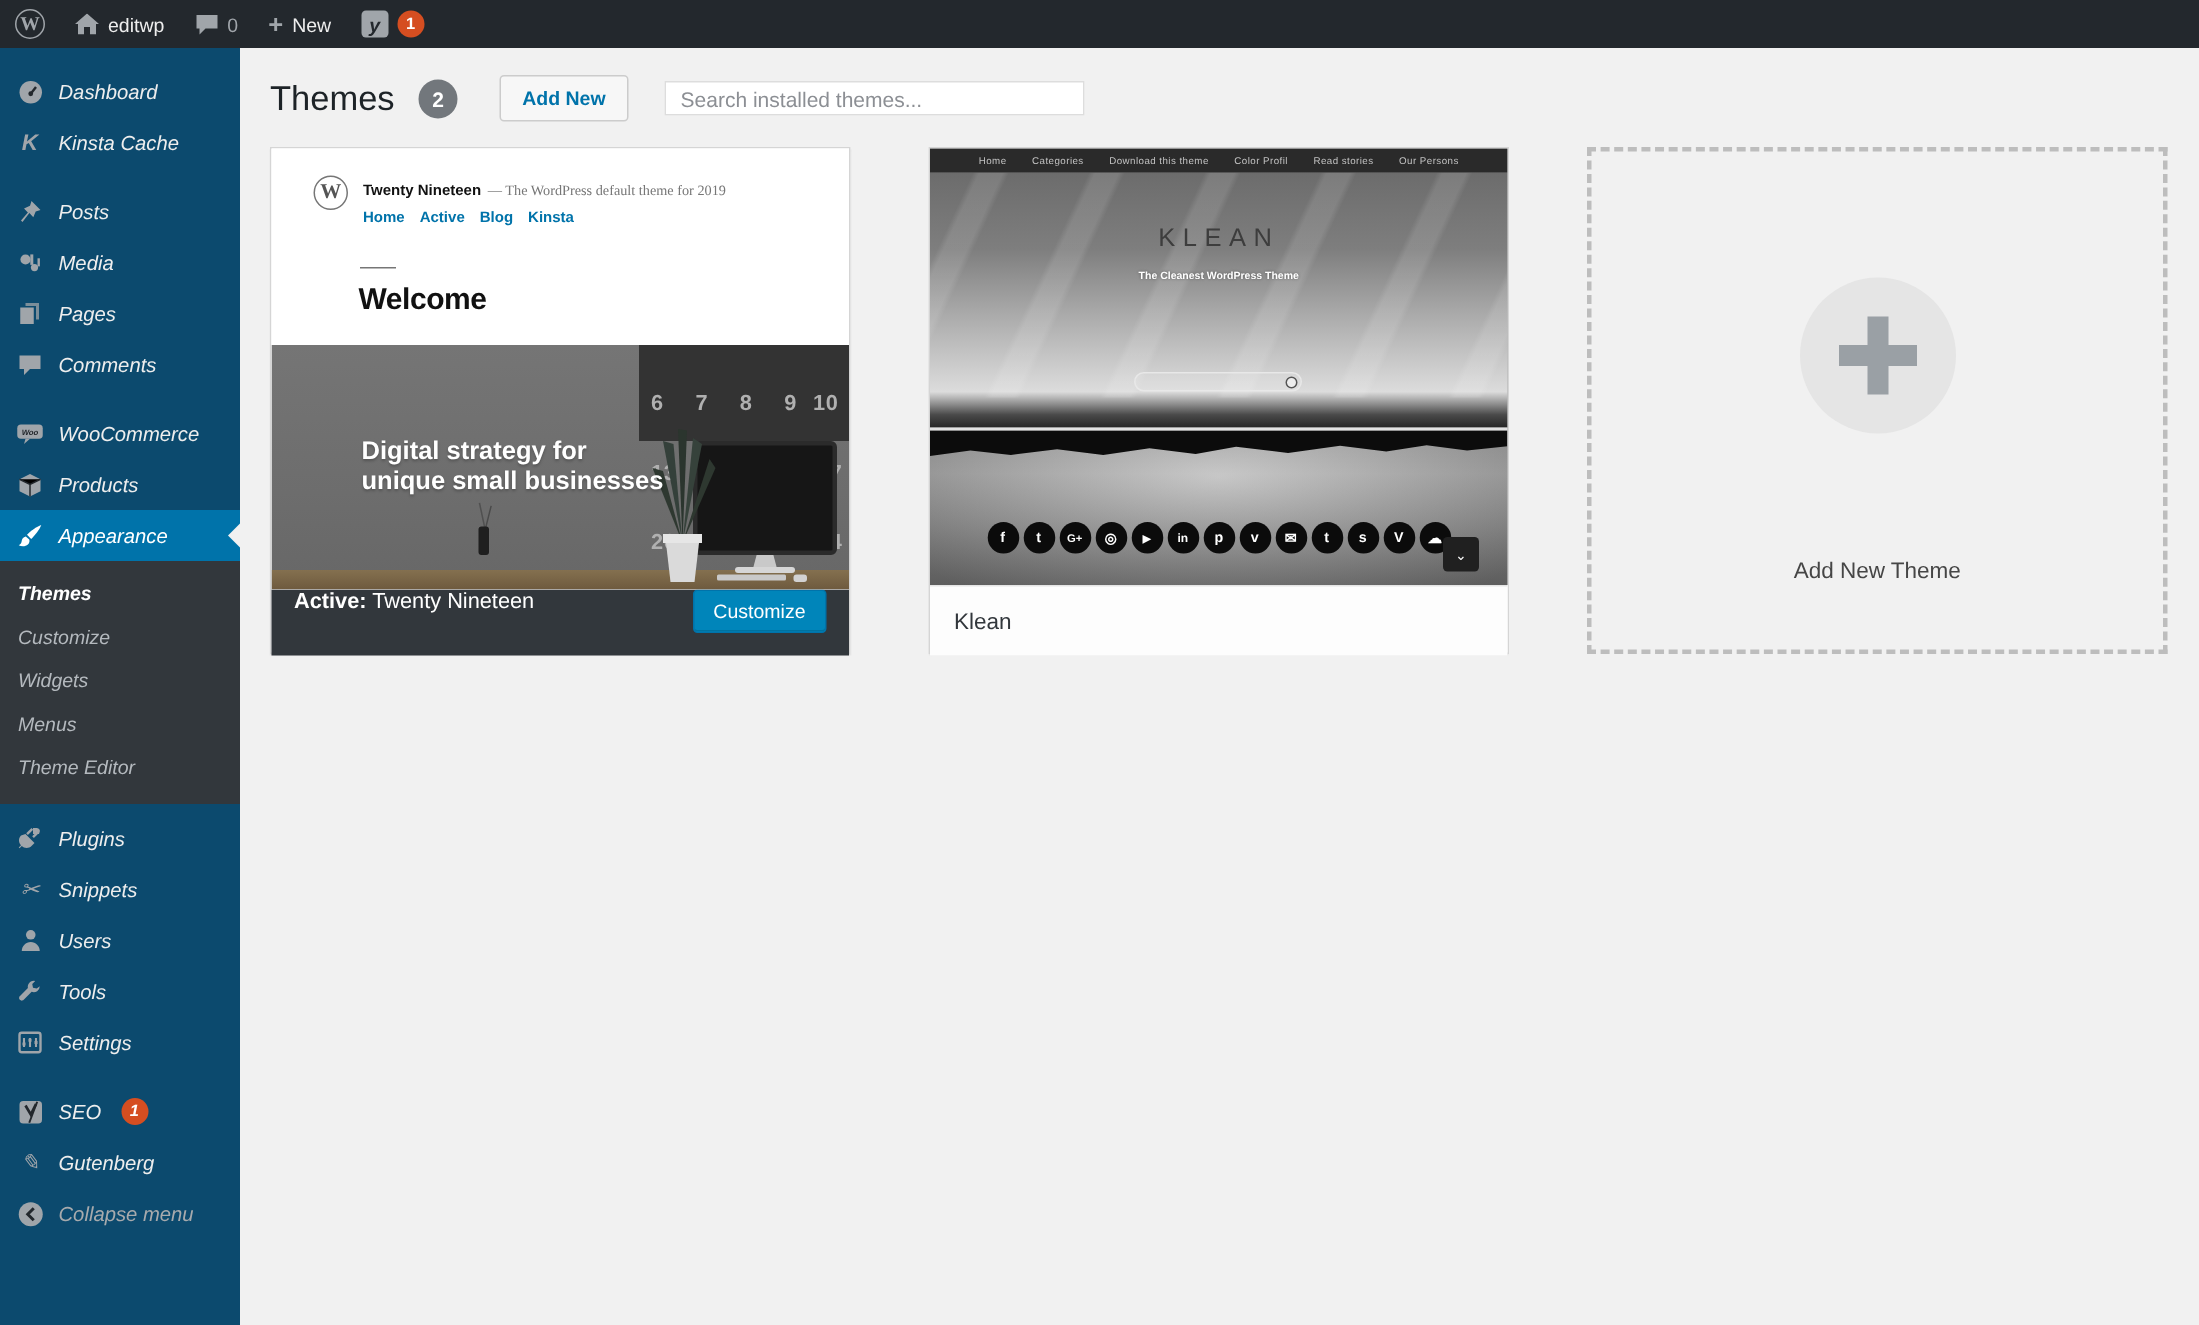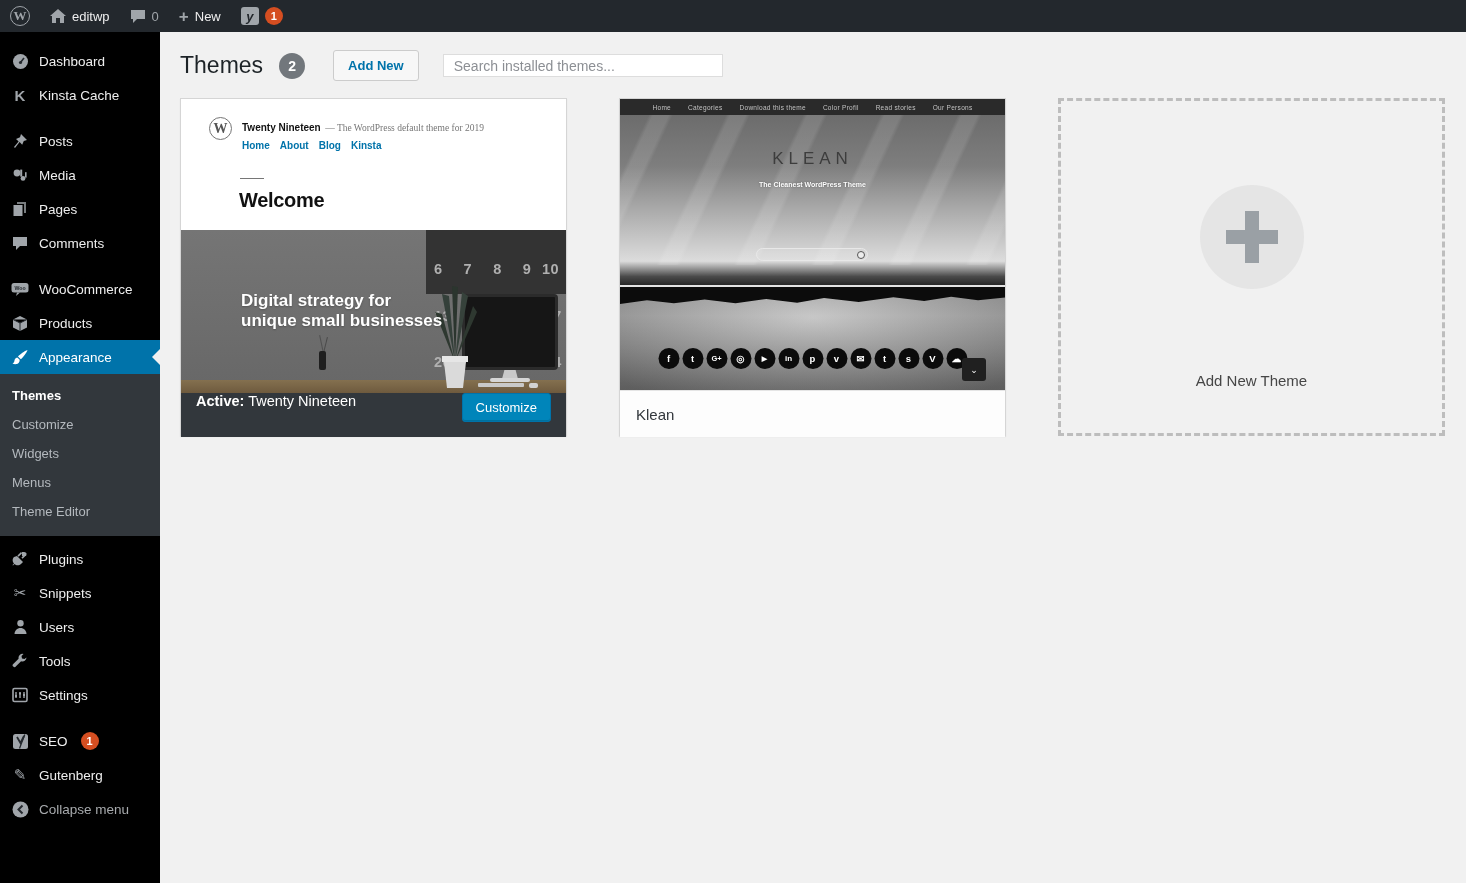--- a/index.html
+++ b/index.html
@@ -10,21 +10,21 @@
   .admin-bar { position:fixed; top:0; left:0; width:1466px; height:32px; background:#23282d; display:flex; align-items:center; z-index:50; }
   .ab-item { display:flex; align-items:center; gap:6px; padding:0 10px; height:32px; color:#eee; font-size:13px; cursor:pointer; }
   .ab-item .muted { color:#a0a5aa; }
   .ab-icon { display:inline-flex; align-items:center; justify-content:center; }
   .wp-logo-circle { width:20px; height:20px; border:1.6px solid #a0a5aa; border-radius:50%; color:#a0a5aa; font-family:"Liberation Serif", serif; font-size:13px; font-weight:bold; display:flex; align-items:center; justify-content:center; }
   .ab-badge { min-width:18px; height:18px; border-radius:9px; background:#d54e21; color:#fff; font-size:11px; font-weight:bold; display:flex; align-items:center; justify-content:center; padding:0 5px; }
   .yoast-sq { width:18px; height:18px; border-radius:3px; background:#a0a5aa; color:#23282d; font-weight:bold; font-style:italic; font-size:13px; display:flex; align-items:center; justify-content:center; }
   .plus-glyph { color:#a0a5aa; font-size:17px; font-weight:bold; line-height:1; }
 
   
-  .sidebar { position:fixed; top:32px; left:0; bottom:0; width:160px; background:#000000; z-index:40; }
+  .sidebar { position:fixed; top:32px; left:0; bottom:0; width:160px; background:#0c4a6e; z-index:40;font-style:italic; }
   .menu-item { display:flex; align-items:center; gap:9px; padding:0 8px 0 10px; height:34px; color:#eee; font-size:13.5px; font-weight:500; cursor:pointer; position:relative; }
   .menu-item .mi-icon { width:20px; display:flex; justify-content:center; align-items:center; color:#a0a5aa; flex:0 0 20px; }
   .menu-item svg { display:block; }
   .menu-item.dim { color:#a7aaad; }
   .menu-sep { height:12px; }
   .menu-sep-sm { height:6px; }
   .menu-item.active { background:#0073aa; color:#fff; }
   .menu-item.active .mi-icon { color:#fff; }
   .menu-item.active::after { content:""; position:absolute; right:0; top:50%; margin-top:-8px; border:8px solid transparent; border-right-color:#f1f1f1; }
   .mi-badge { min-width:18px; height:18px; border-radius:9px; background:#d54e21; color:#fff; font-size:11px; font-weight:bold; display:flex; align-items:center; justify-content:center; margin-left:4px; padding:0 5px; }
@@ -330,21 +330,21 @@
     <article class="theme-card">
       <div class="tn-preview">
         <div class="tn-top">
           <div class="tn-brand">
             <span class="tn-wp-logo">W</span>
             <div>
               <span class="tn-site-title">Twenty Nineteen</span>
               <span class="tn-tagline">— The WordPress default theme for 2019</span>
               <div class="tn-nav">
                 <span>Home</span>
-                <span>About</span>
+                <span>Active</span>
                 <span>Blog</span>
                 <span>Kinsta</span>
               </div>
             </div>
           </div>
           <div class="tn-divider"></div>
           <div class="tn-welcome">Welcome</div>
         </div>
         <div class="tn-photo">
           <div class="tn-calendar">

